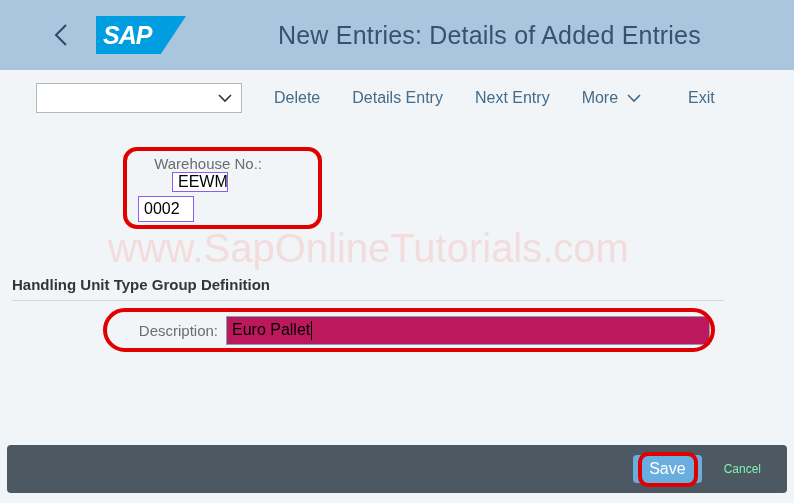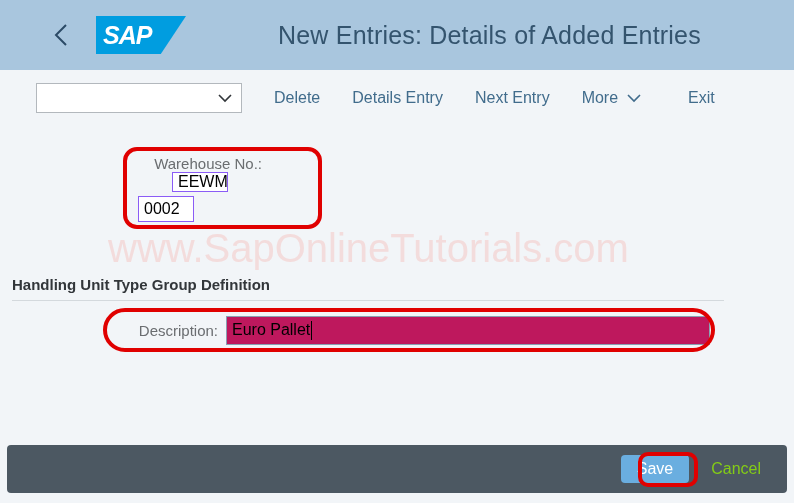--- a/index.html
+++ b/index.html
@@ -268,22 +268,22 @@
   .save-btn {
     background: #6aaee0;
     color: #ffffff;
     font-size: 16px;
     border-radius: 4px;
     padding: 5px 16px;
     cursor: pointer;
     white-space: nowrap;
   }
   .cancel-btn {
-    color: #84cc16;
-    font-size: 16px;
+    color: #86efac;
+    font-size: 12px;
     margin-left: 22px;
     margin-right: 26px;
     cursor: pointer;
     white-space: nowrap;
   }
   .annot-save {
     position: absolute;
     left: 638px;
     top: 452px;
     width: 60px;

